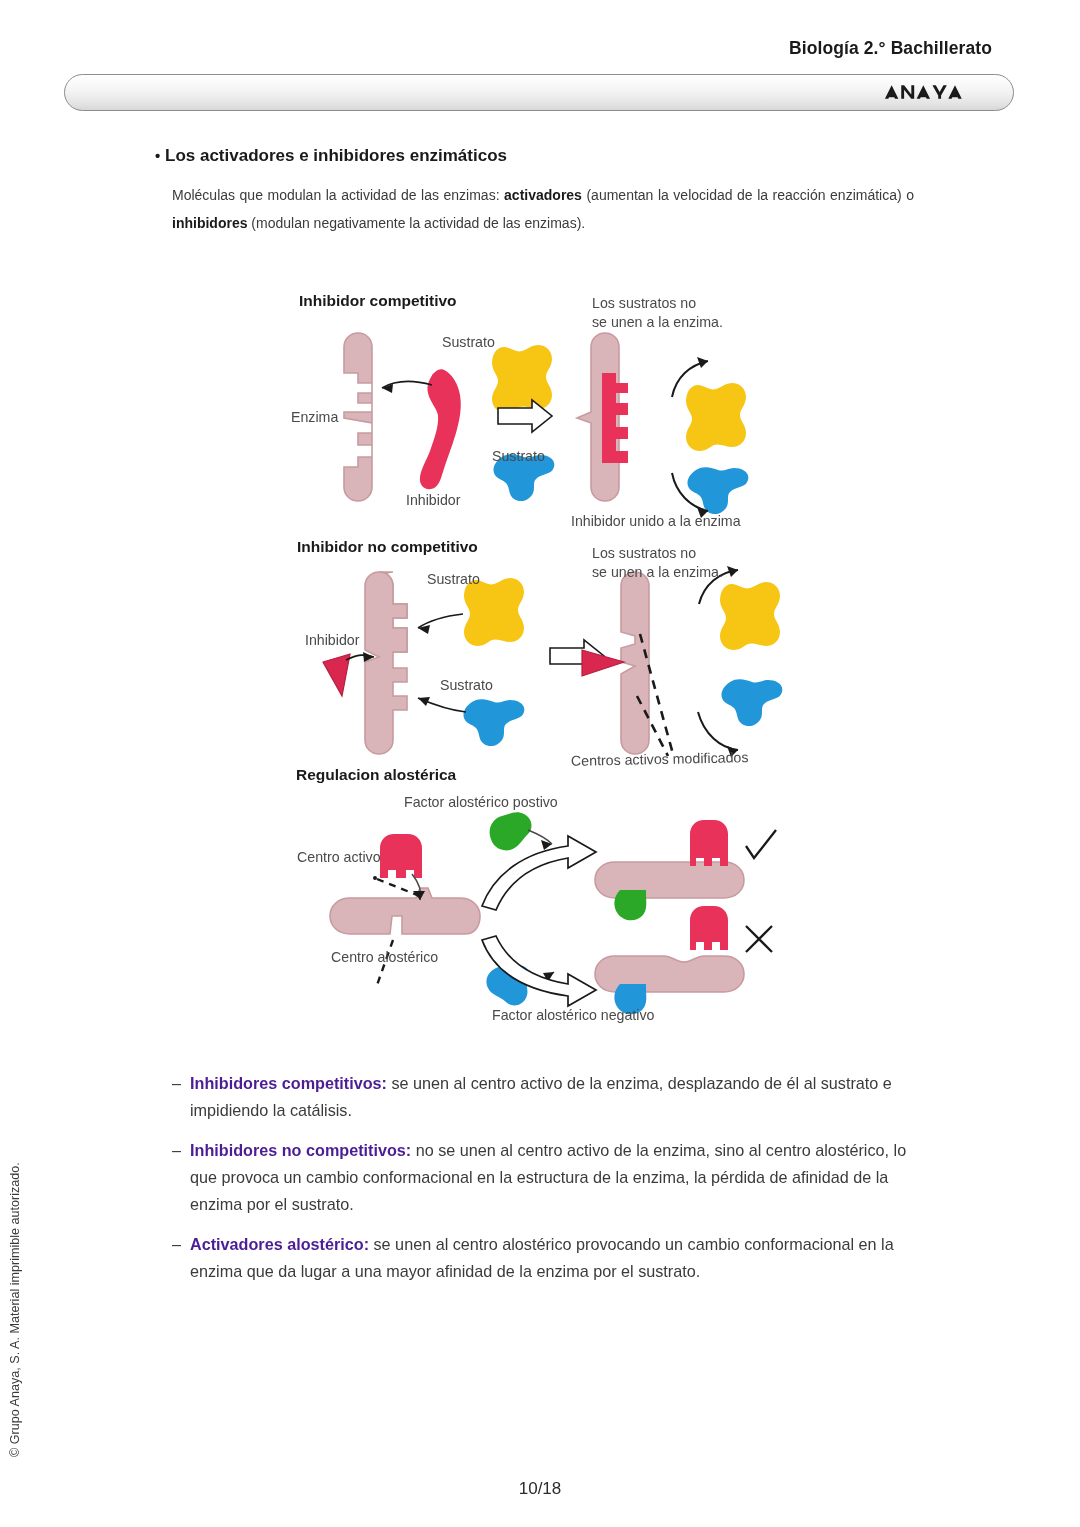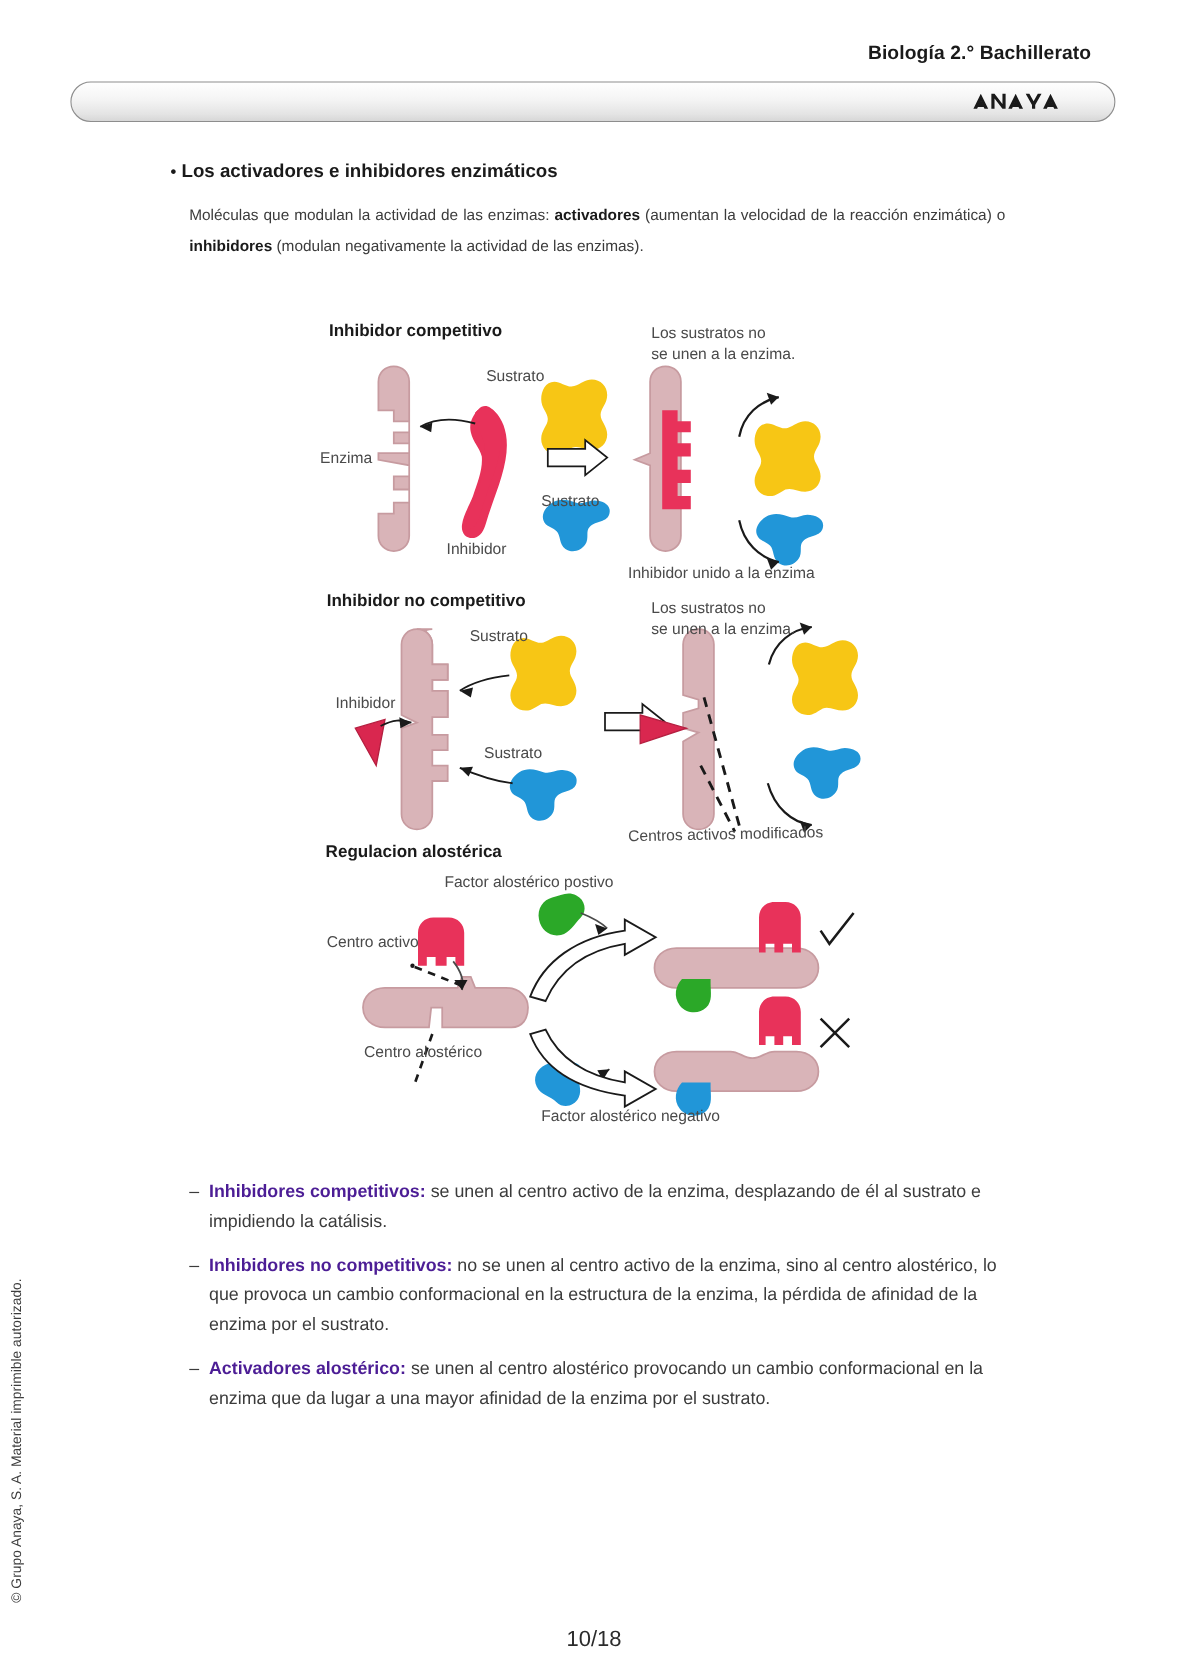--- a/index.html
+++ b/index.html
@@ -139,21 +139,21 @@
     color: #3b3b3b;
     white-space: nowrap;
     font-weight: 300;
   }
   .page-num {
     position: absolute;
     left: 0;
     right: 0;
     top: 1479px;
     text-align: center;
-    font-size: 20px;
+    font-size: 17px;
     color: #2b2b2b;
     font-weight: 300;
   }
 </style>
 </head>
 <body>
 
 <div class="doc-header">Biología 2.° Bachillerato</div>
 
 <div class="title-bar">

